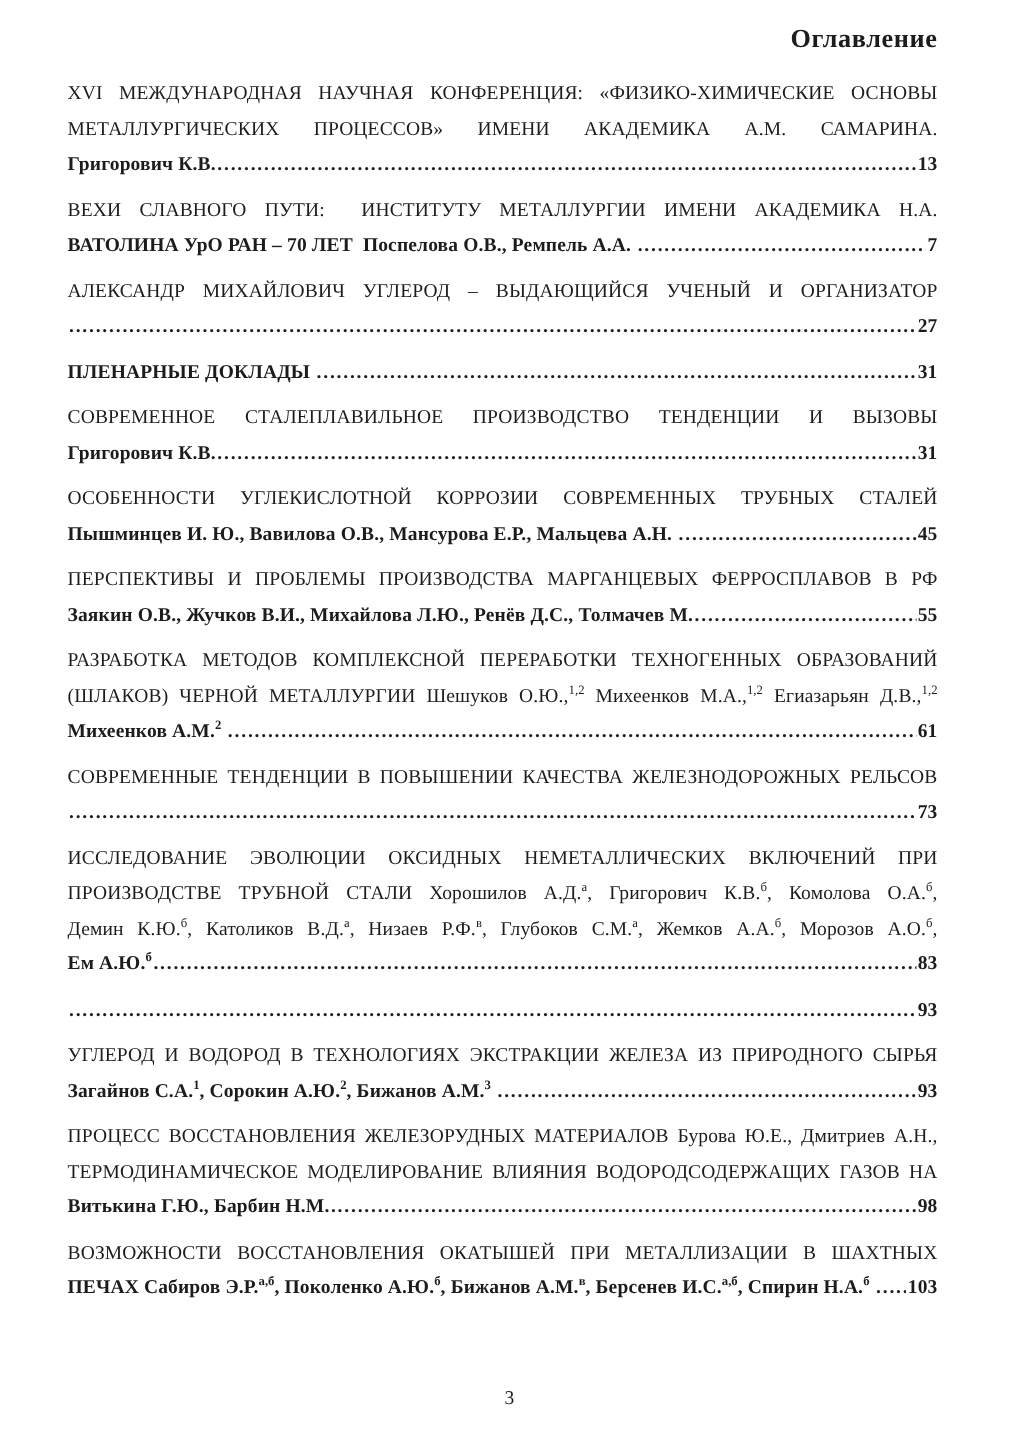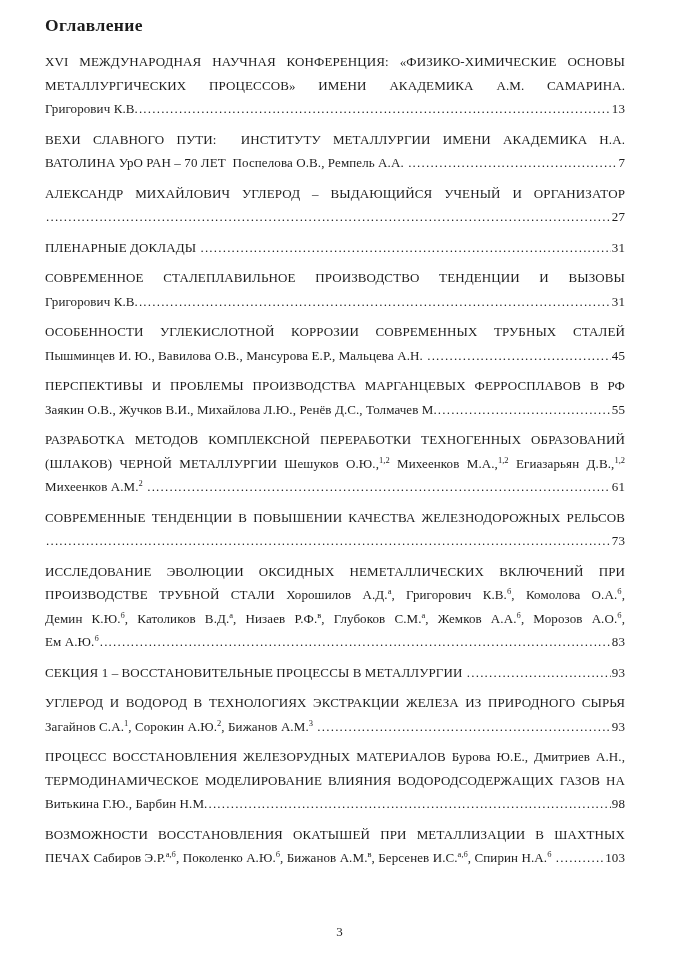--- a/index.html
+++ b/index.html
@@ -12,39 +12,40 @@
     overflow: hidden;
   }
   .page {
     position: absolute; inset: 0;
     padding: 15px 54px 0 45px;
     box-sizing: border-box;
   }
   .doc-title {
     font-size: 17.5px;
     font-weight: bold;
-    text-align: left;
+    text-align: right;
     margin: 0 0 14px 0;
     letter-spacing: 0.4px;
   }
   .toc { width: 100%; }
   .entry {
     font-size: 13px;
     line-height: 23.5px;
     margin-bottom: 7px;
     letter-spacing: 0.1px;
   }
   .line.just {
     text-align: justify;
     text-align-last: justify;
   }
   .lastline {
     display: flex;
     align-items: flex-end;
     width: 100%;
+    font-weight: bold;
   }
   .lasttext { white-space: pre; flex: 0 0 auto; }
   .dots {
     flex: 1 1 0;
     min-width: 4px;
     overflow: hidden;
     white-space: nowrap;
     letter-spacing: 1.2px;
     margin: 0 1px 0 1px;
   }
@@ -146,21 +147,20 @@
         <div class="line just" style="">ПРОИЗВОДСТВЕ ТРУБНОЙ СТАЛИ Хорошилов А.Д.<sup>а</sup>, Григорович К.В.<sup>б</sup>, Комолова О.А.<sup>б</sup>,</div>
         <div class="line just" style="">Демин К.Ю.<sup>б</sup>, Католиков В.Д.<sup>а</sup>, Низаев Р.Ф.<sup>в</sup>, Глубоков С.М.<sup>а</sup>, Жемков А.А.<sup>б</sup>, Морозов А.О.<sup>б</sup>,</div>
         <div class="lastline">
           <span class="lasttext">Ем А.Ю.<sup>б</sup></span>
           <span class="dots">............................................................................................................................................................................................................................................................................................................</span>
           <span class="pagenum">83</span>
         </div>
       </div>
       <div class="entry">
         <div class="lastline">
-          <span class="lasttext">СЕКЦИЯ 1 – ВОССТАНОВИТЕЛЬНЫЕ ПРОЦЕССЫ В МЕТАЛЛУРГИИ </span>
           <span class="dots">............................................................................................................................................................................................................................................................................................................</span>
           <span class="pagenum">93</span>
         </div>
       </div>
       <div class="entry">
         <div class="line just" style="">УГЛЕРОД И ВОДОРОД В ТЕХНОЛОГИЯХ ЭКСТРАКЦИИ ЖЕЛЕЗА ИЗ ПРИРОДНОГО СЫРЬЯ</div>
         <div class="lastline">
           <span class="lasttext">Загайнов С.А.<sup>1</sup>, Сорокин А.Ю.<sup>2</sup>, Бижанов А.М.<sup>3</sup> </span>
           <span class="dots">............................................................................................................................................................................................................................................................................................................</span>
           <span class="pagenum">93</span>

